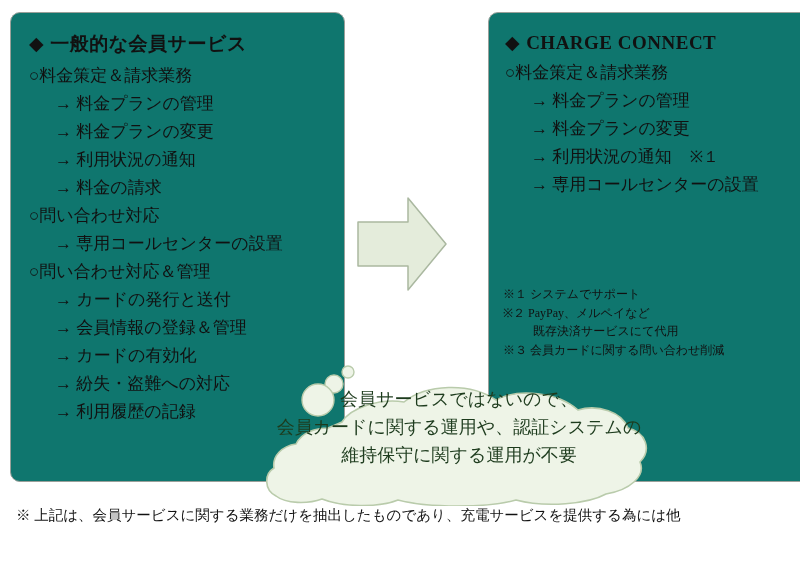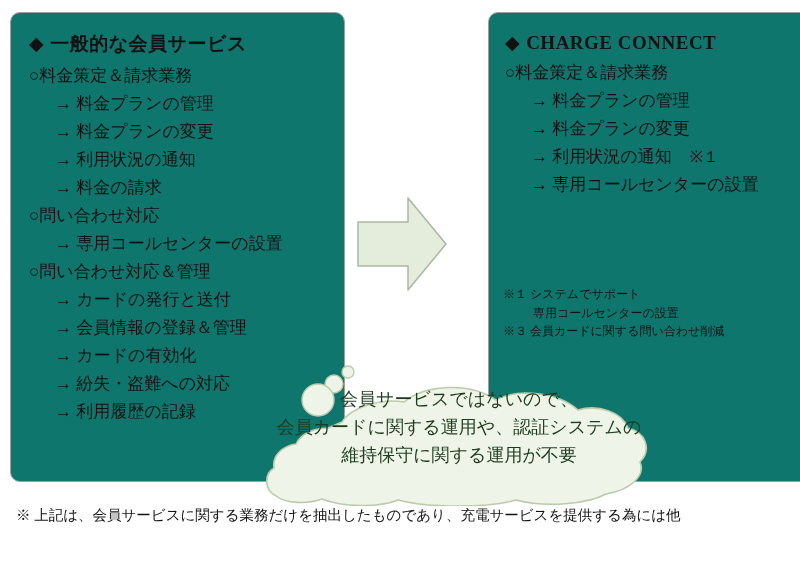--- a/index.html
+++ b/index.html
@@ -189,21 +189,22 @@
       <div class="item lv1">
         <span>→ 利用状況の通知</span><span class="note-ref">※１</span>
       </div>
       <div class="item lv1">
         <span>→ 専用コールセンターの設置</span>
       </div>
     </div>
 
     <div class="footnotes">
       <div>※１ システムでサポート</div>
-      <div class="fn-indent">専用コールセンターの設置</div>
+      <div>※２ PayPay、メルペイなど</div>
+      <div class="fn-indent">既存決済サービスにて代用</div>
       <div>※３ 会員カードに関する問い合わせ削減</div>
     </div>
   </div>
 
   <div class="arrow">
     <svg width="92" height="96" viewBox="0 0 92 96" xmlns="http://www.w3.org/2000/svg">
       <polygon points="2,26 52,26 52,2 90,48 52,94 52,70 2,70" fill="#e4ecdb" stroke="#aab8a0" stroke-width="1.5" stroke-linejoin="round"></polygon>
     </svg>
   </div>
 

